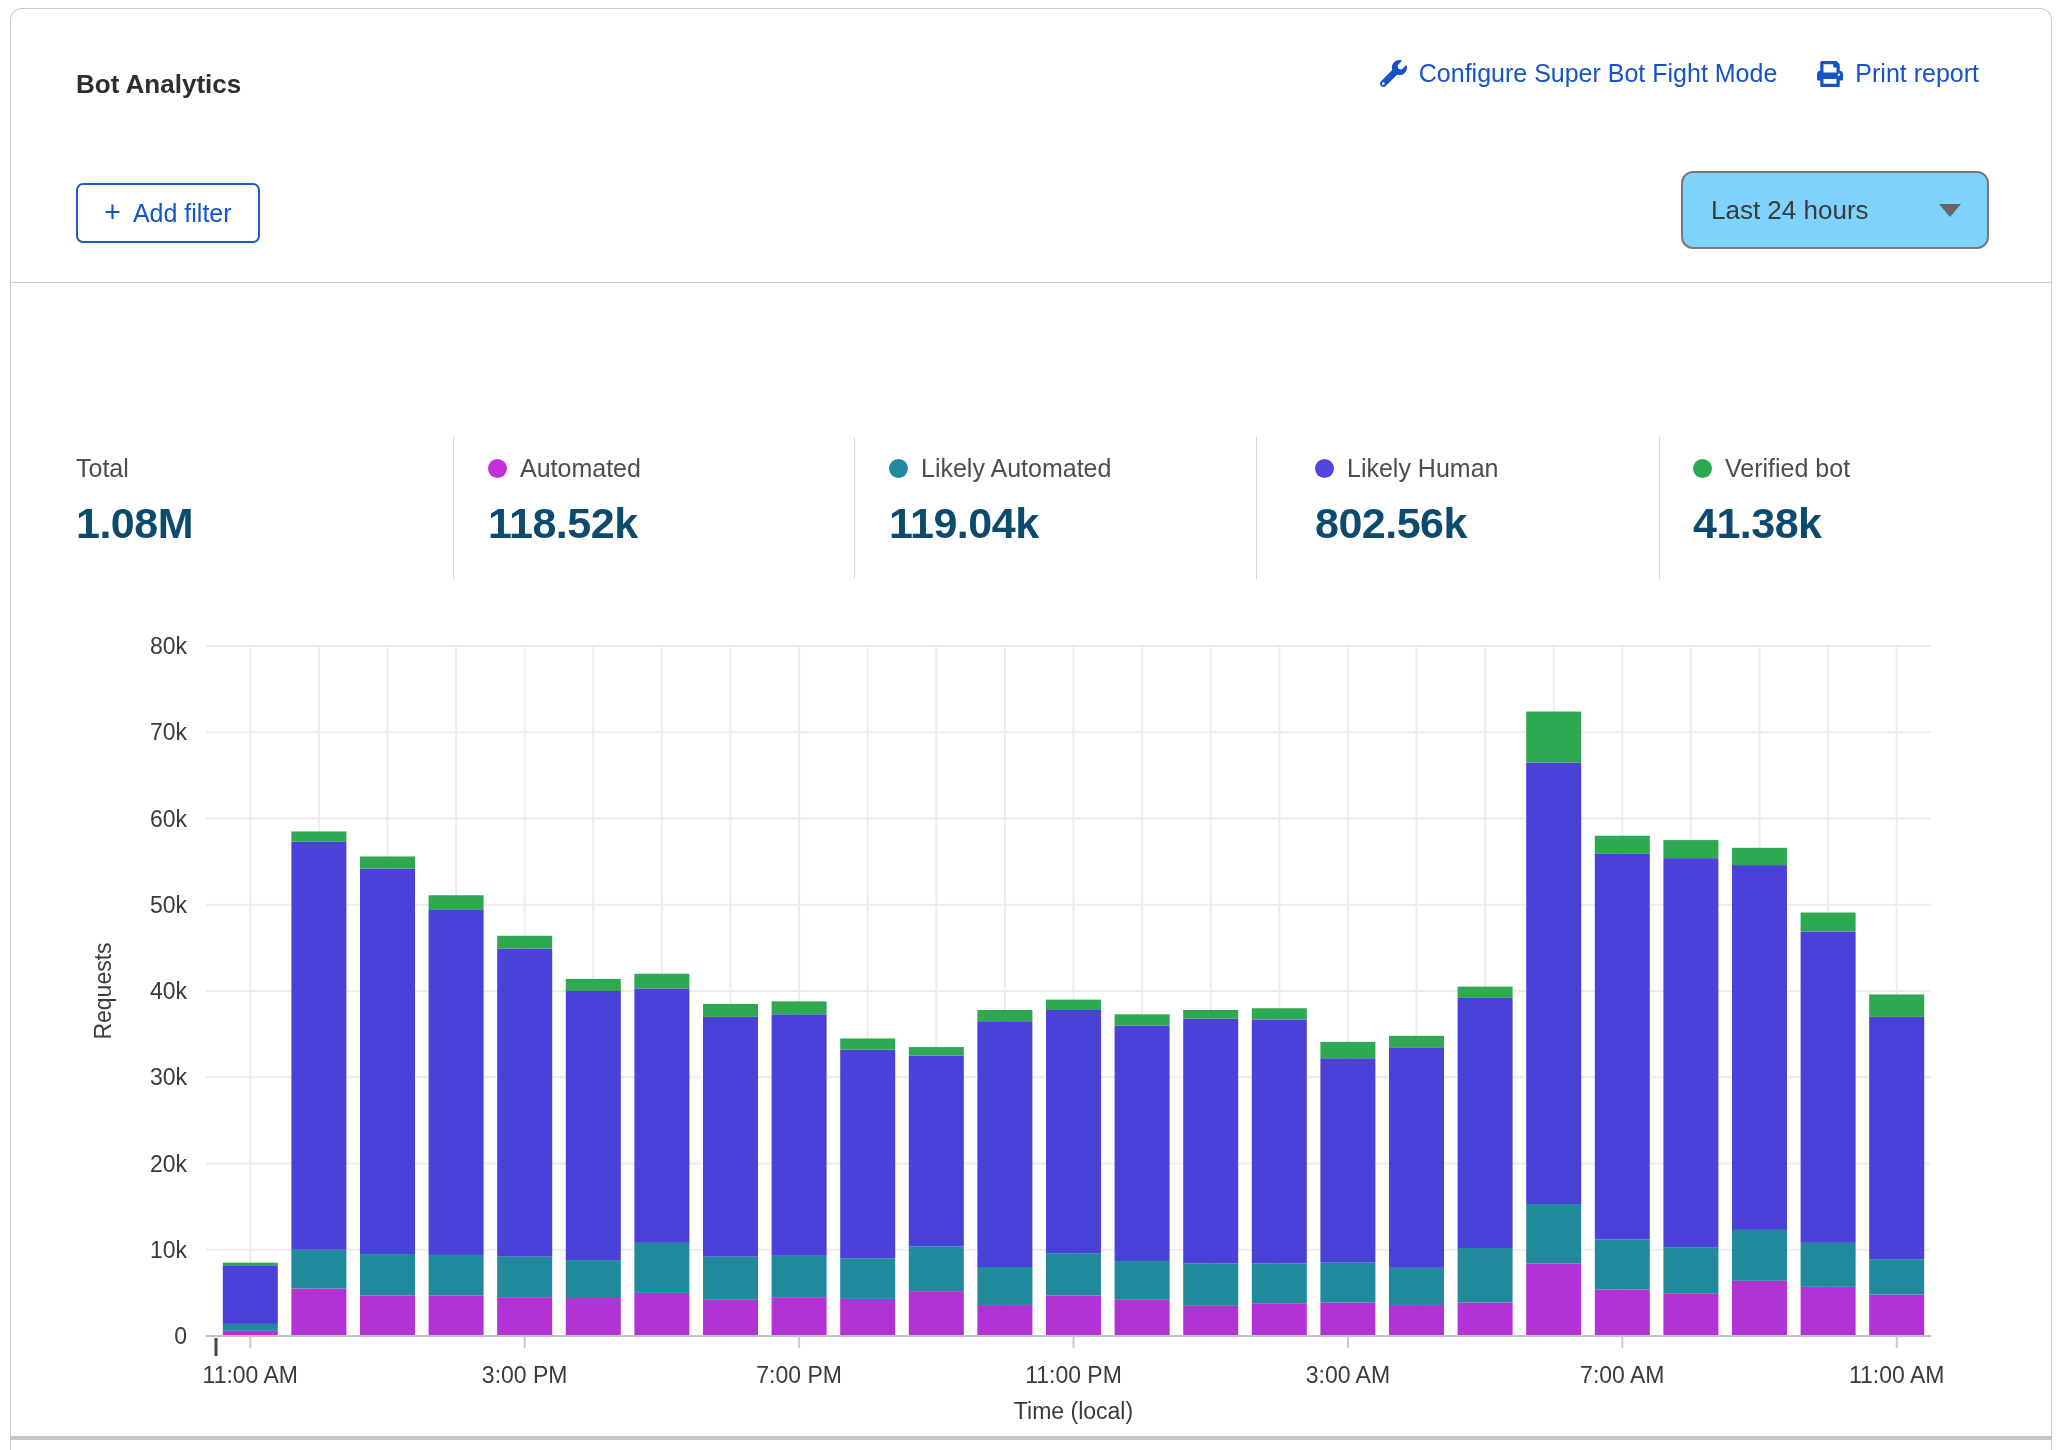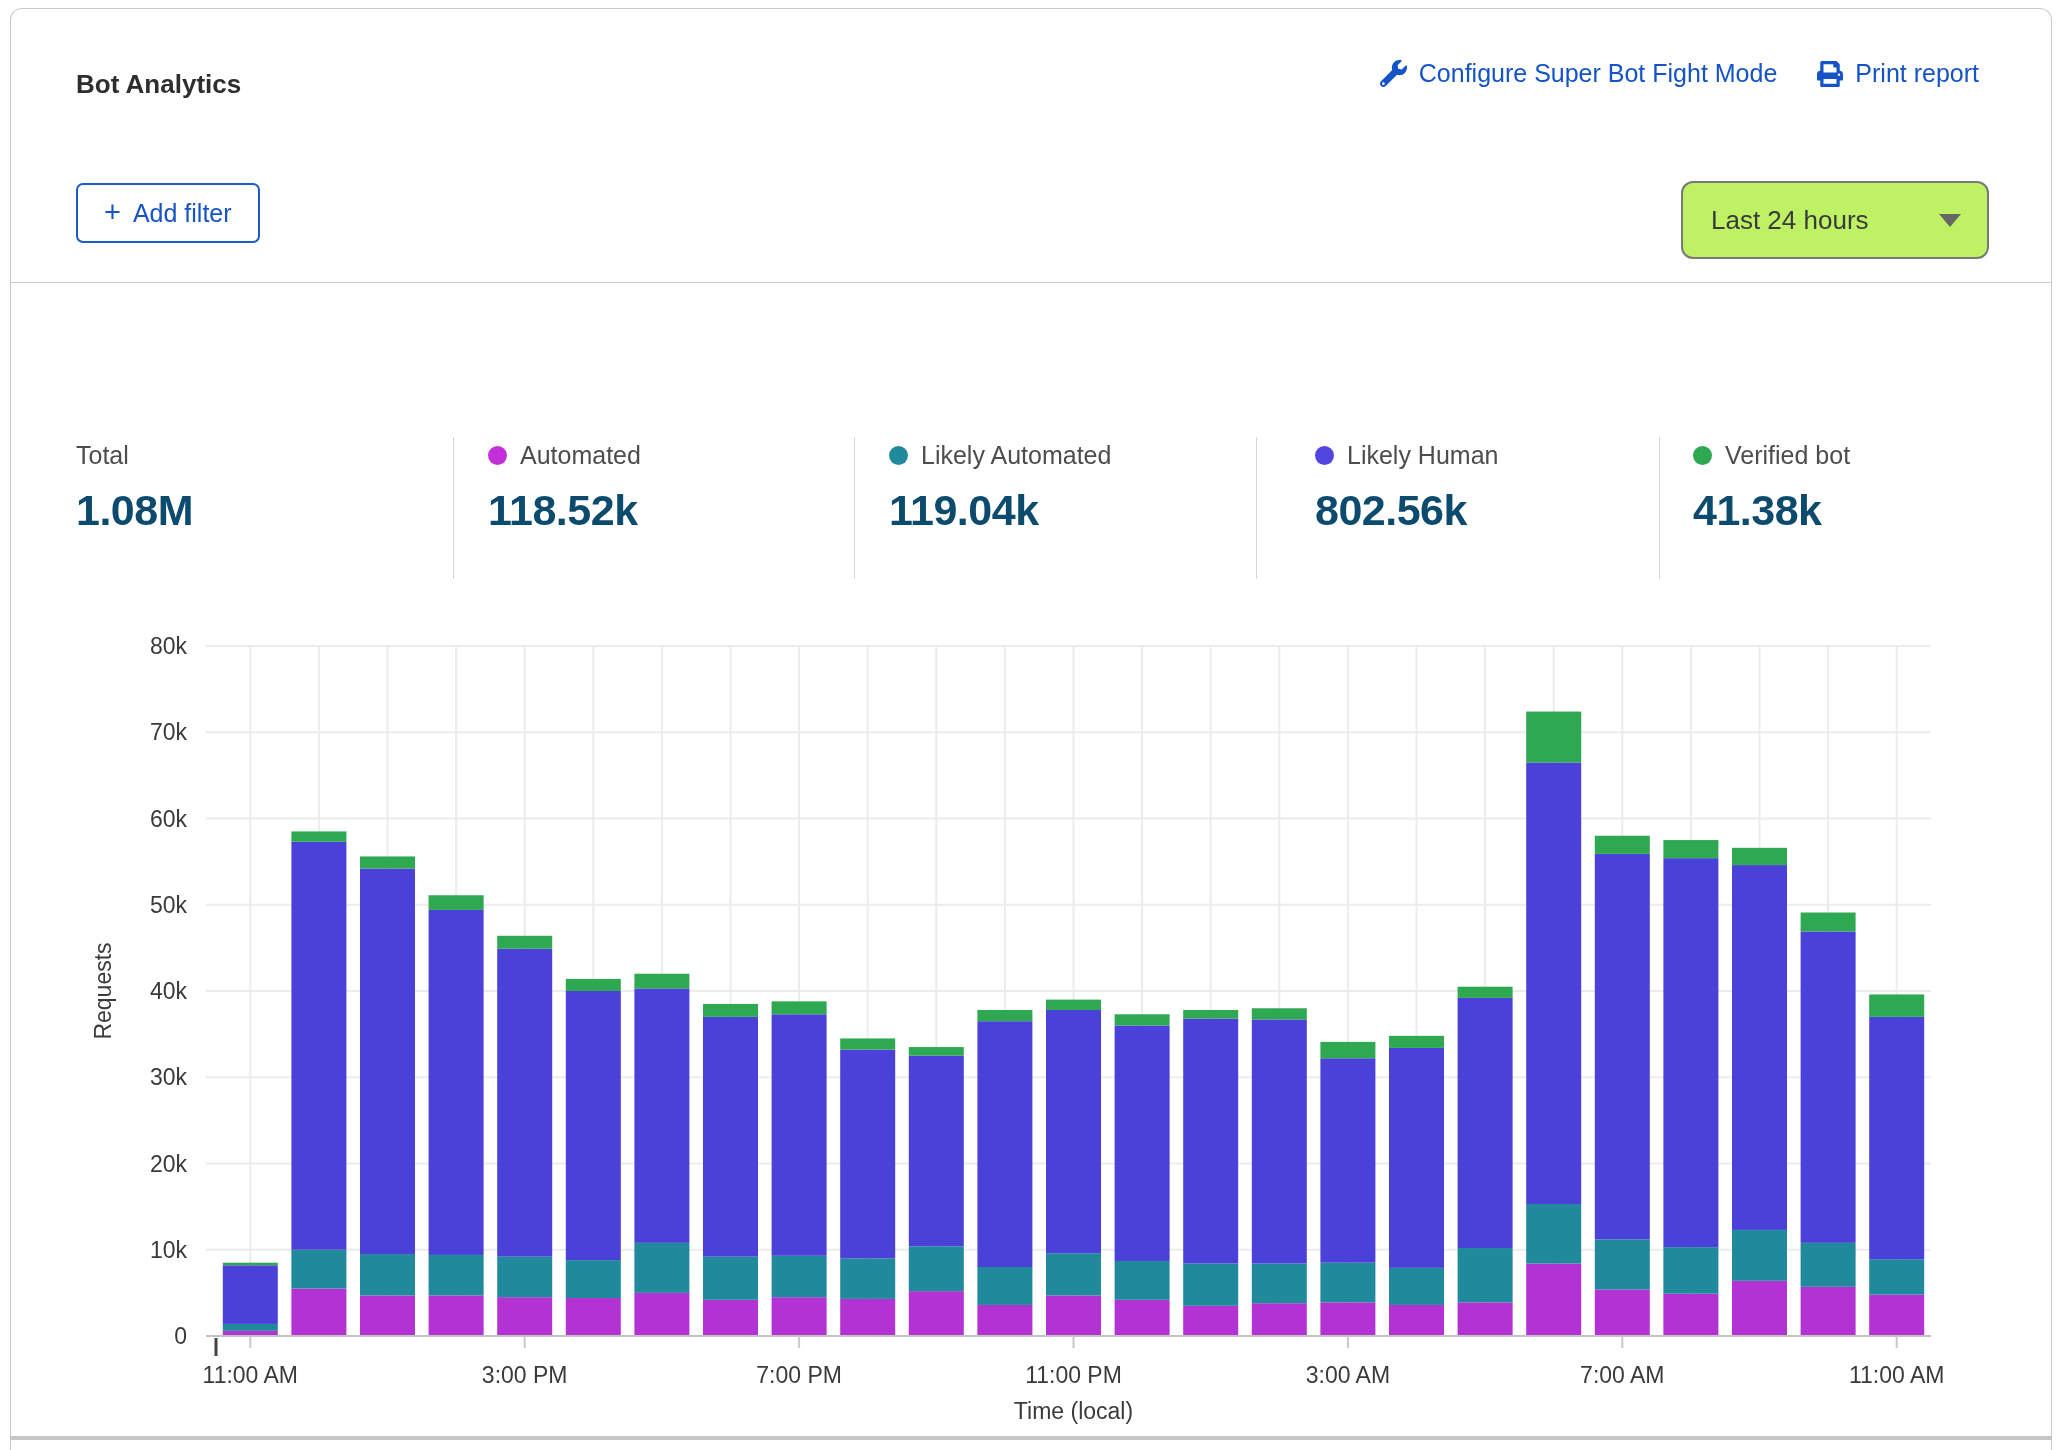--- a/index.html
+++ b/index.html
@@ -11,33 +11,33 @@
   
   .title{position:absolute;left:65px;top:42px;font-size:26px;font-weight:bold;color:#2e2e2e;margin-top:18px;}
   .hdr-links{position:absolute;right:72px;top:50px;display:flex;align-items:center;gap:40px;}
   .lnk{display:flex;align-items:center;gap:12px;color:#1553c6;font-size:25px;cursor:pointer;text-decoration:none;}
   .lnk svg{display:block;}
   .btn-addfilter{position:absolute;left:65px;top:174px;height:60px;display:inline-flex;
         align-items:center;gap:12px;padding:0 26px;border:2px solid #1d5bc9;border-radius:7px;
         color:#1553c6;font-size:25px;background:#fff;cursor:pointer;}
   .plus{font-size:29px;line-height:1;position:relative;top:-1px;}
   .select{position:absolute;right:62px;top:162px;width:304px;height:74px;border:2px solid #797979;
-        border-radius:12px;display:flex;align-items:center;background:#bef264;cursor:pointer;margin-top:10px;}
+        border-radius:12px;display:flex;align-items:center;background:#7dd3fc;cursor:pointer;}
   .select .val{margin-left:28px;font-size:26px;color:#3a3a3a;}
   .select .caret{position:absolute;right:26px;width:0;height:0;
         border-left:11px solid transparent;border-right:11px solid transparent;
         border-top:13px solid #666;}
   .divider{position:absolute;left:0;right:0;top:273px;height:1px;background:#c9c9c9;}
   
   .sec-title{position:absolute;left:65px;top:352px;font-size:27px;font-weight:bold;color:#1f1f1f;
         display:flex;align-items:center;gap:16px;}
   
   .stats{position:absolute;left:0;top:432px;width:100%;height:140px;}
   .stat{position:absolute;top:0;}
-  .stat .lab{font-size:25px;color:#4d4d4d;display:flex;align-items:center;gap:13px;}
+  .stat .lab{font-size:25px;color:#4d4d4d;display:flex;align-items:center;gap:13px;margin-top:13px;}
   .dot{width:19px;height:19px;border-radius:50%;display:inline-block;}
   .stat .val{font-size:43px;font-weight:bold;color:#0c4a6e;margin-top:16px;letter-spacing:-0.5px;}
   .vdiv{position:absolute;top:-4px;width:1px;height:142px;background:#d7d7d7;}
   .s0{left:65px;} .s1{left:477px;} .s2{left:878px;} .s3{left:1304px;} .s4{left:1682px;}
   .v0{left:442px;} .v1{left:843px;} .v2{left:1245px;} .v3{left:1648px;}
   
   .chart-wrap{position:absolute;left:0;top:592px;width:2040px;height:830px;}
   svg text{font-family:"Liberation Sans",sans-serif;font-size:23px;fill:#3a3a3a;}
   
   .bottom-div{position:absolute;left:-1px;right:-1px;top:1427px;height:4px;background:#c6c6c6;}

